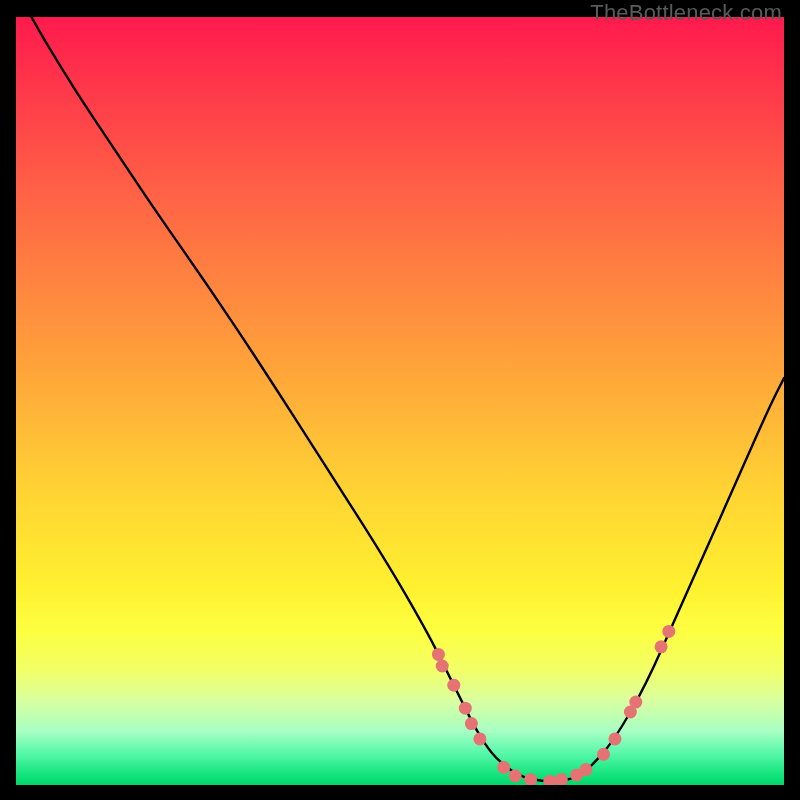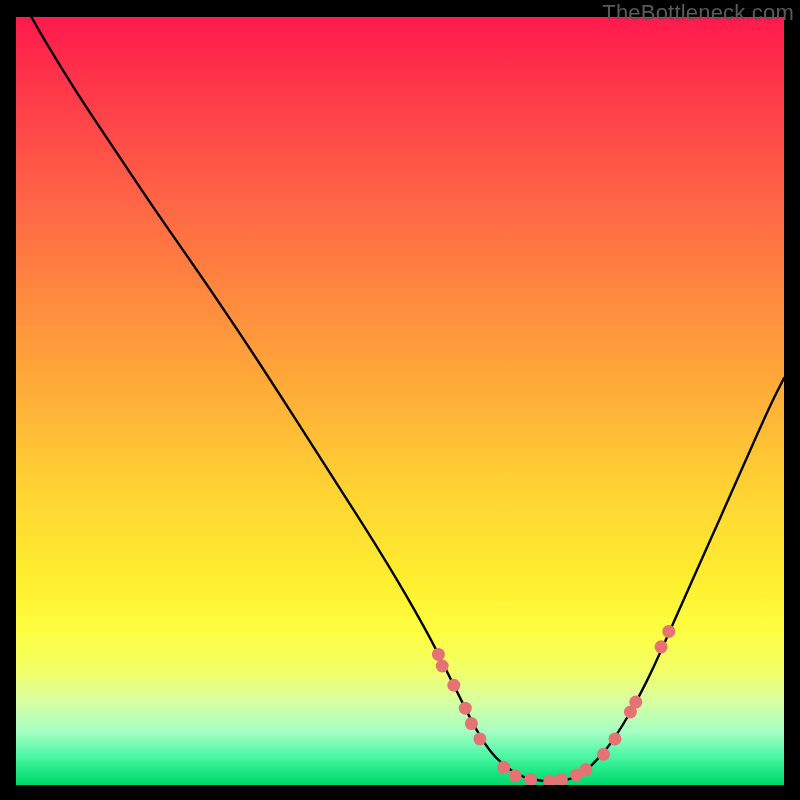--- a/index.html
+++ b/index.html
@@ -39,21 +39,21 @@
       #d9ffa0 89%,
       #a7ffc4 93%,
       #54f7a8 96%,
       #16e57e 98.5%,
       #00d86a 100%
     );
   }
   .watermark {
     position: absolute;
     top: 0px;
-    right: 6px;
+    right: 18px;
     color: #5a5a5a;
     font-size: 22px;
     font-weight: 500;
     letter-spacing: 0.2px;
     z-index: 5;
     user-select: none;
   }
   svg.curve {
     position: absolute;
     left: 16px;

